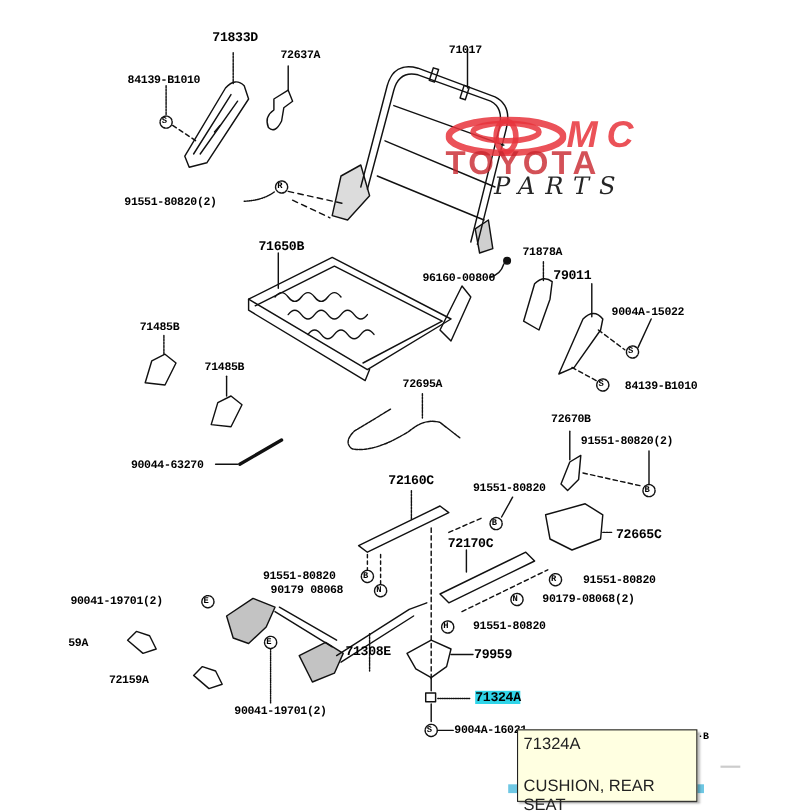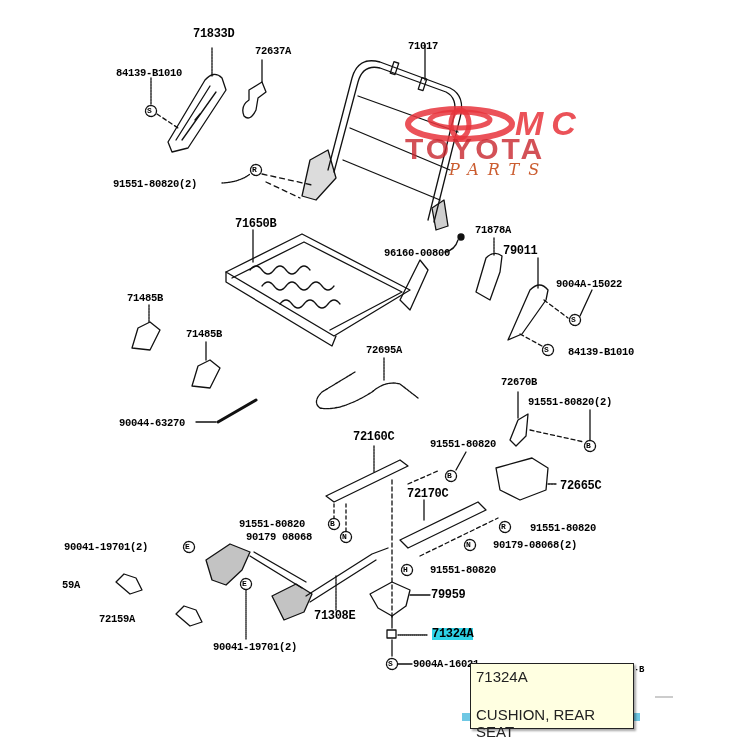--- a/index.html
+++ b/index.html
@@ -5,21 +5,21 @@
   html, body { margin:0; padding:0; background:#ffffff; }
   body { width:738px; height:738px; position:relative; overflow:hidden; font-family:"DejaVu Sans Mono", monospace; }
   #stage { position:absolute; left:0; top:0; width:738px; height:738px; }
   .lbl { position:absolute; font-family:Liberation Mono, monospace; font-weight:bold; font-size:10.5px; color:#000000; white-space:nowrap; letter-spacing:-0.3px; line-height:12px; cursor:pointer; }
   .lbl.big { font-size:12px; }
   .lbl.hl { background:#2fd4e8; }
   svg.art { position:absolute; left:0; top:0; }
   .logo { position:absolute; left:405px; top:106px; width:250px; height:80px; }
   .logo-mc { position:absolute; left:110px; top:0px; font-family:"Liberation Sans", sans-serif; font-weight:bold; font-size:34px; color:#e8343c; opacity:0.85; letter-spacing:8px; line-height:34px;font-style:italic; }
   .logo-toyota { position:absolute; left:0px; top:28px; font-family:"Liberation Sans", sans-serif; font-weight:bold; font-size:30px; color:#c9262e; opacity:0.8; letter-spacing:3px; line-height:30px; }
-  .logo-parts { position:absolute; left:44px; top:52px; font-family:"DejaVu Serif", serif; font-style:italic; font-size:16px; color:#c2410c; opacity:0.85; letter-spacing:9px; line-height:24px; }
+  .logo-parts { position:absolute; left:44px; top:52px; font-family:"DejaVu Serif", serif; font-style:italic; font-size:22px; color:#000000; opacity:0.85; letter-spacing:9px; line-height:24px; }
   .tooltip { position:absolute; left:470px; top:663px; width:162px; height:64px; background:#ffffe1; border:1px solid #222; box-shadow:2px 2px 2px rgba(0,0,0,0.35); font-family:"Liberation Sans", sans-serif; font-size:15px; color:#222; z-index:5; }
   .tooltip .t1 { position:absolute; left:5px; top:4px; }
   .tooltip .t2 { position:absolute; left:5px; top:42px; }
   .bg-row { position:absolute; left:462px; top:713px; width:178px; height:8px; background:#6fc8e4; }
   .bg-row2 { position:absolute; left:462px; top:721px; width:178px; height:17px; background:#ffffcc; }
   .bg-row2 span { position:absolute; left:0px; top:2px; font-family:"Liberation Sans", sans-serif; font-size:15px; color:#222; }
   .stub { position:absolute; left:655px; top:696px; width:18px; height:2px; background:#ccc; }
 </style>
 </head>
 <body>
@@ -230,21 +230,21 @@
   <span class="lbl big" style="left:560px;top:480px;">72665C</span>
   <span class="lbl big" style="left:407px;top:488px;">72170C</span>
   <span class="lbl" style="left:239px;top:518px;">91551-80820</span>
   <span class="lbl" style="left:246px;top:531px;">90179 08068</span>
   <span class="lbl" style="left:530px;top:522px;">91551-80820</span>
   <span class="lbl" style="left:493px;top:539px;">90179-08068(2)</span>
   <span class="lbl" style="left:64px;top:541px;">90041-19701(2)</span>
   <span class="lbl" style="left:430px;top:564px;">91551-80820</span>
   <span class="lbl" style="left:62px;top:579px;">59A</span>
   <span class="lbl big" style="left:431px;top:589px;">79959</span>
-  <span class="lbl big" style="left:314px;top:610px;text-align:right;">71308E</span>
+  <span class="lbl big" style="left:314px;top:586px;text-align:right;">71308E</span>
   <span class="lbl" style="left:99px;top:613px;">72159A</span>
   <span class="lbl big hl" style="left:432px;top:628px;">71324A</span>
   <span class="lbl" style="left:213px;top:641px;">90041-19701(2)</span>
   <span class="lbl" style="left:413px;top:658px;">9004A-16021</span>
   <span class="lbl" style="left:634px;top:664px;font-size:9px;">·B</span>
 
   <div class="bg-row"></div>
   <div class="stub"></div>
 
   <div class="tooltip">

